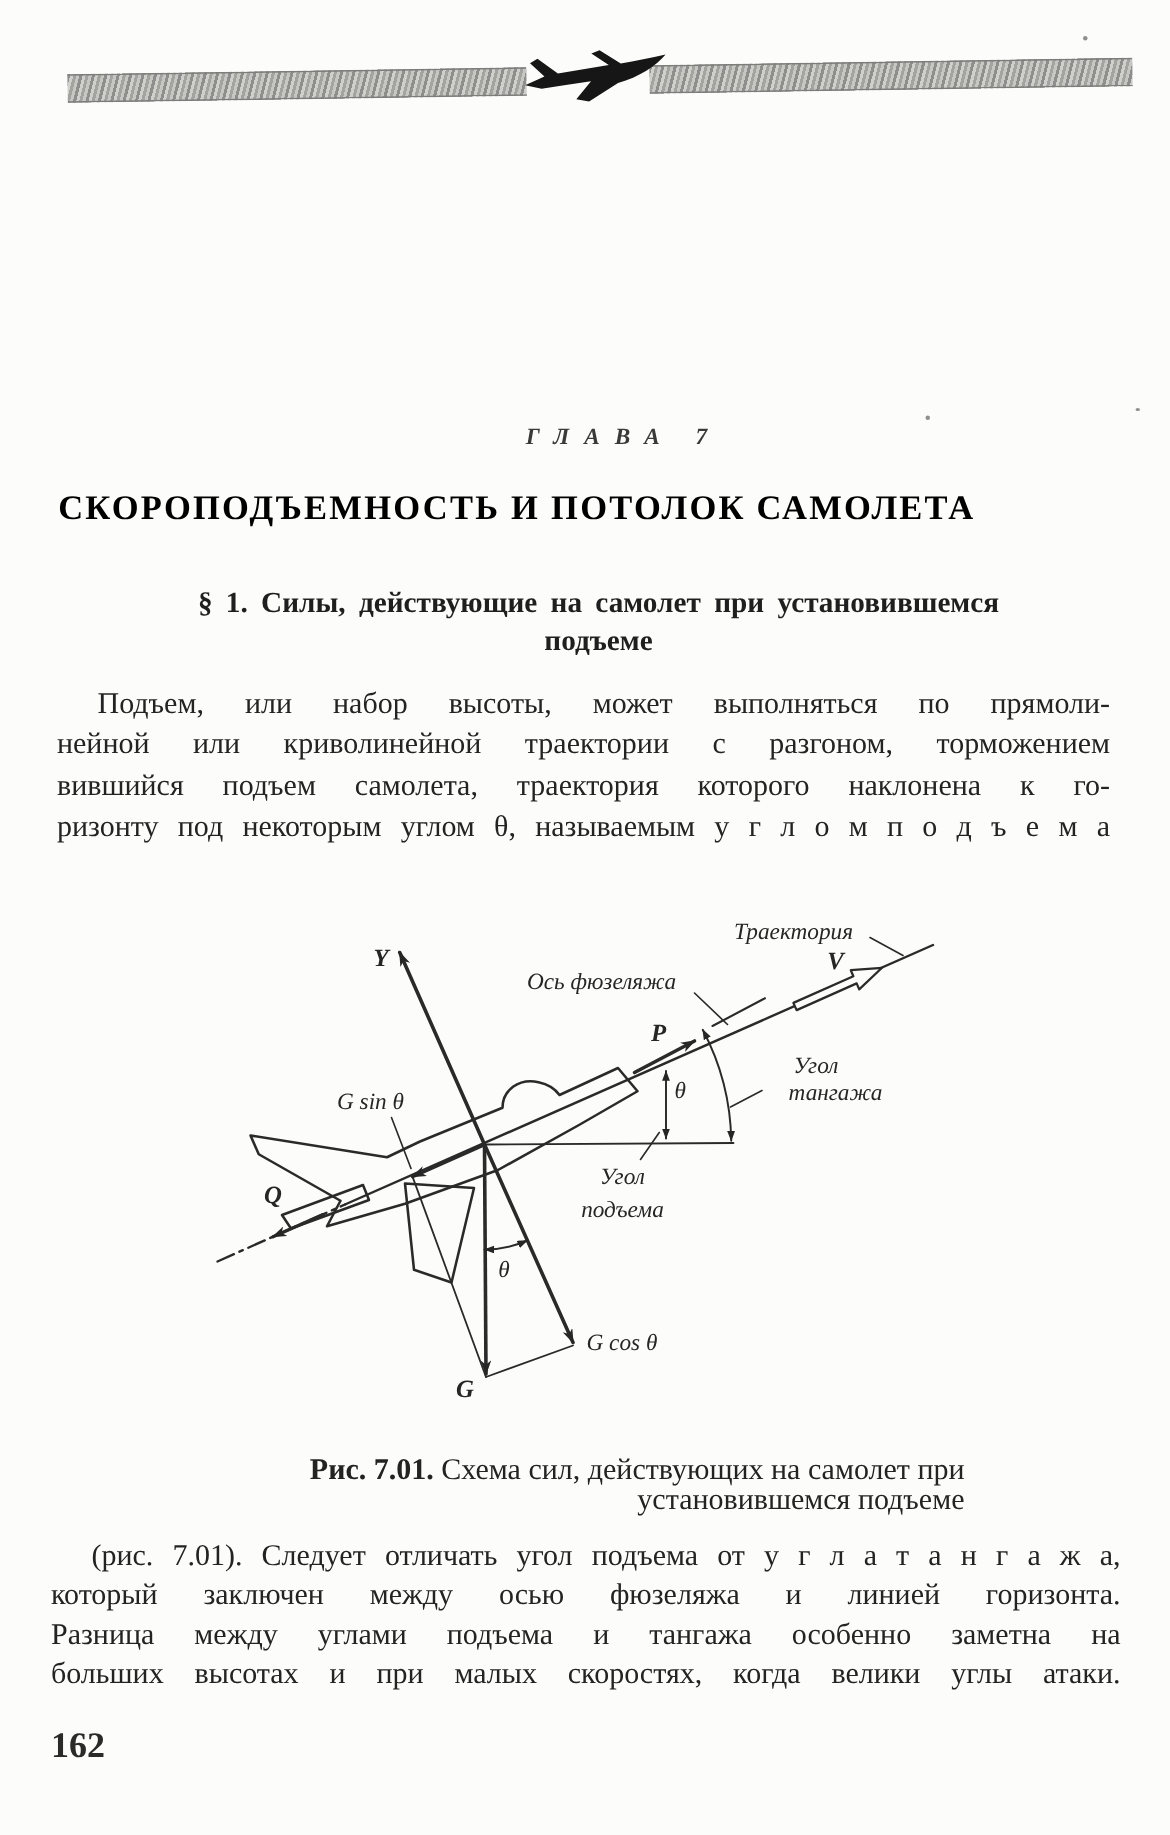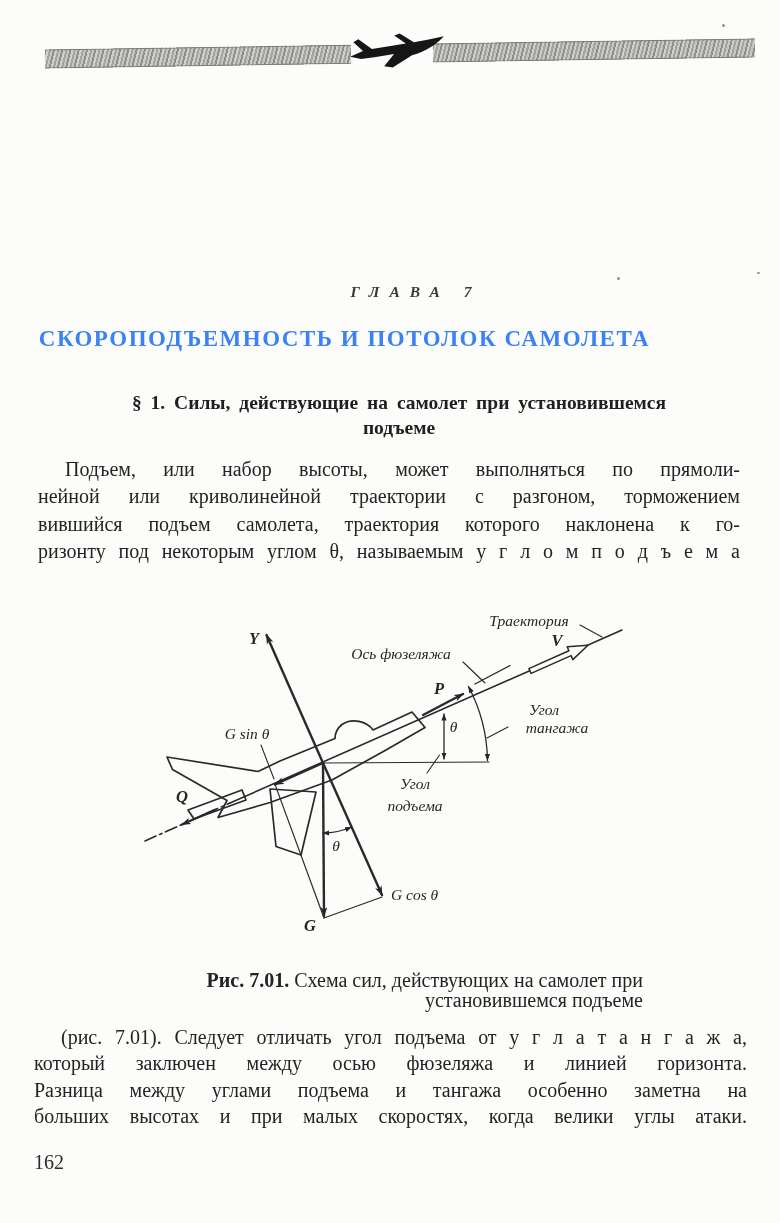--- a/index.html
+++ b/index.html
@@ -13,34 +13,34 @@
   .hband-seg{position:absolute;top:2px;height:19px;
     background:repeating-linear-gradient(105deg,#8e8e8c 0 2px,#cfcfcb 2px 4px,#a3a3a0 4px 6px,#c6c6c2 6px 8px);
     box-shadow:inset 0 1px 0 #7c7c7a, inset 0 -1px 0 #7c7c7a;}
   #hband-left{left:0;width:306px;}
   #hband-right{left:388px;width:322px;}
   .hplane{position:absolute;left:303px;top:-17px;width:100px;height:44px;}
   
   .kicker{position:absolute;left:26px;top:283px;width:780px;text-align:center;
     font-style:italic;font-weight:700;font-size:15.5px;letter-spacing:10px;color:#3a3a3a;}
   .main-title{position:absolute;left:0;top:326px;width:689px;text-align:center;
-    font-weight:700;font-size:23px;letter-spacing:1.5px;color:#3b82f6;}
+    font-weight:700;font-size:23px;letter-spacing:1.5px;color:#000000;}
   .section-head{position:absolute;left:9px;top:390px;width:780px;text-align:center;
     font-weight:700;font-size:19.5px;line-height:25px;color:#1f1f1f;word-spacing:4px;}
   
   .para{position:absolute;font-size:20px;color:#232323;}
   #para1{left:38px;top:456px;width:702px;line-height:27.3px;}
   #para2{left:34px;top:1024px;width:713px;line-height:26.3px;}
   .jline{text-align:justify;text-align-last:justify;}
   .jline.indent{text-indent:27px;}
   
   #figure-box{position:absolute;left:130px;top:598px;width:540px;height:350px;text-align:right;}
   .caption{position:absolute;left:123px;top:970px;width:520px;text-align:right;
     font-size:20px;line-height:20px;color:#232323;}
-  .pagenum{position:absolute;left:34px;top:1151px;font-size:20px;font-weight:400;color:#2a2a2a;}
+  .pagenum{position:absolute;left:34px;top:1151px;font-size:24px;font-weight:700;color:#2a2a2a;}
   .speck{position:absolute;background:#8f8f8c;border-radius:50%;}
   svg text{font-family:"Liberation Serif",serif;font-style:italic;fill:#262626;}
   svg .flabel{font-size:15.5px;}
   svg .fvec{font-size:16.5px;font-weight:700;}
 </style>
 </head>
 <body>
 
 <div class="hband">
   <div class="hband-seg" id="hband-left"></div>

